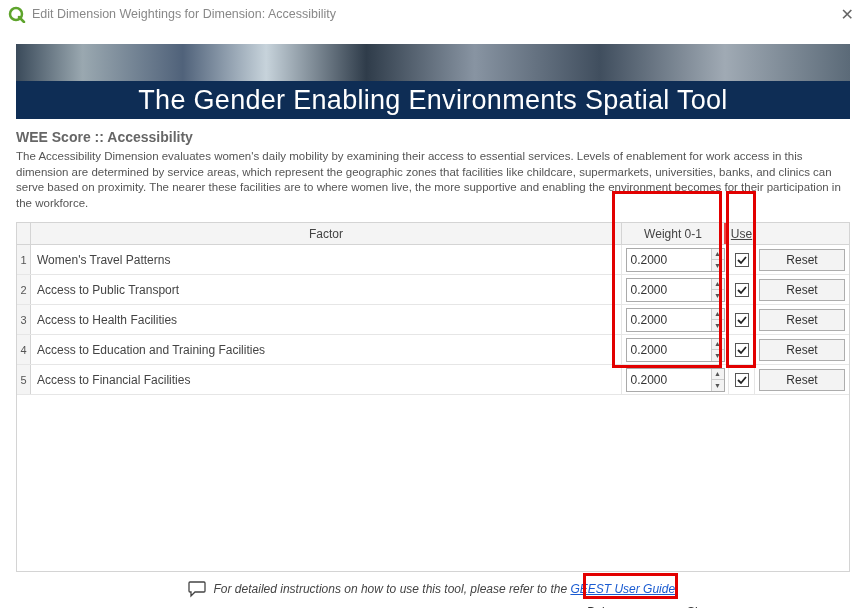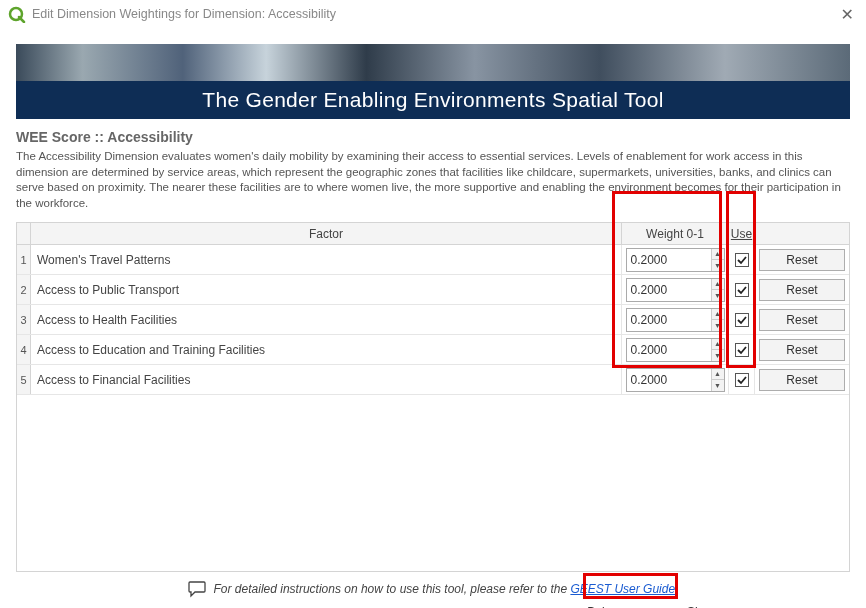--- a/index.html
+++ b/index.html
@@ -34,21 +34,21 @@
     background: linear-gradient(90deg,
       #3a4a5a 0%, #9aa8b0 8%, #50627a 20%, #c7d3db 30%,
       #2f3c4a 42%, #8894a2 55%, #404e5e 70%, #a0aab4 85%, #5b6a78 100%);
     position:relative;
   }
   .banner-strip {
     position:absolute; left:0; right:0; bottom:0; height:38px;
     background:#0e2d55;
     display:flex; align-items:center; justify-content:center;
   }
-  .banner-title { color:#fff; font-size:21px; letter-spacing:.3px; }
+  .banner-title { color:#fff; font-size:27px; letter-spacing:.3px; }
   .section-head {
     margin-top:10px;
     color:#666; font-weight:bold; font-size:14px;
   }
   .desc {
     margin-top:4px;
     color:#555; font-size:11.5px; line-height:1.35;
   }
   .grid {
     margin-top:11px;
@@ -58,21 +58,21 @@
     background:#fff;
   }
   .row { display:flex; align-items:stretch; }
   .row.head { background:#f4f4f4; border-bottom:1px solid #d4d4d4; height:22px; }
   .row.body { height:30px; border-bottom:1px solid #e6e6e6; }
   .cell { display:flex; align-items:center; }
   .c-idx { width:14px; justify-content:center; background:#f4f4f4; border-right:1px solid #d4d4d4; font-size:11px; color:#555;}
   .c-factor { flex:1; min-width:0; padding:0 6px; border-right:1px solid #e6e6e6; }
   .head .c-factor { justify-content:center; border-right:1px solid #d4d4d4; }
   .c-weight { width:107px; justify-content:center; border-right:1px solid #e6e6e6; position:relative; }
-  .head .c-weight { border-right:1px solid #ef4444; }
+  .head .c-weight { border-right:5px solid #ef4444; }
   .c-use { width:26px; justify-content:center; border-right:1px solid #e6e6e6; position:relative;text-decoration:underline; }
   .head .c-use { border-right:1px solid #d4d4d4; }
   .c-reset { width:94px; justify-content:center; padding:0 4px; }
 
   .spin {
     display:flex; width:99px; height:24px;
     border:1px solid #aaa; background:#fff;
   }
   .spin input {
     border:0; outline:0; width:84px; padding:0 4px;

